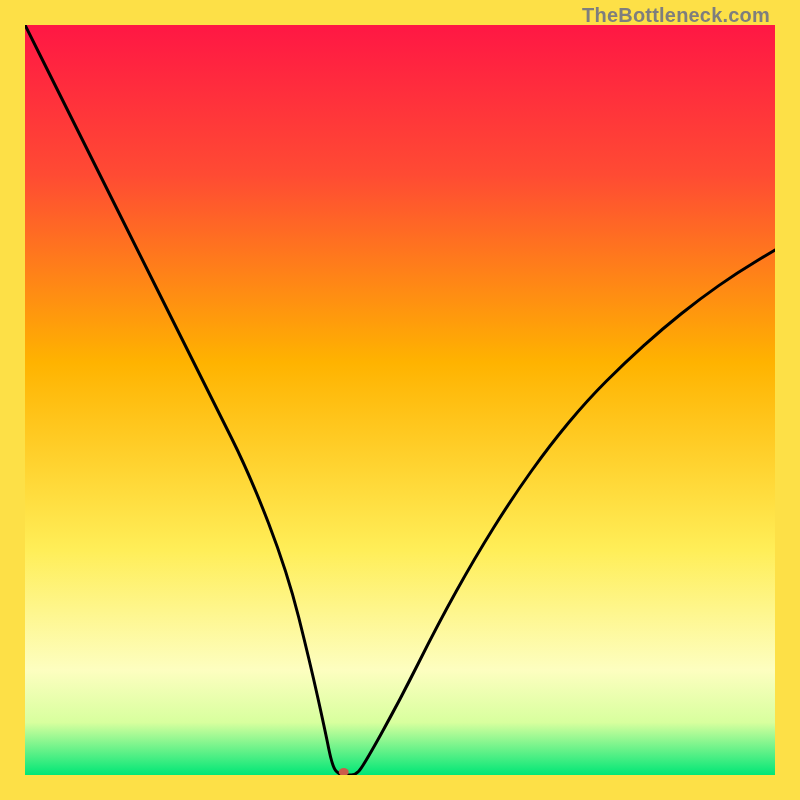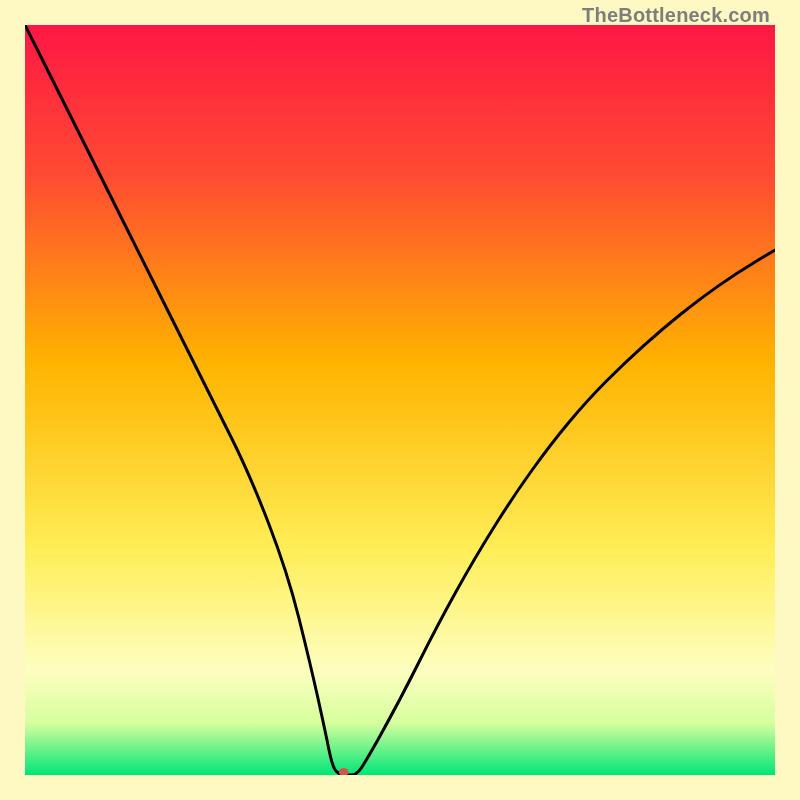--- a/index.html
+++ b/index.html
@@ -7,21 +7,21 @@
     padding: 0;
     width: 800px;
     height: 800px;
     background: #000;
     font-family: Arial, Helvetica, sans-serif;
   }
   .frame {
     position: relative;
     width: 800px;
     height: 800px;
-    background: #fef9c3;
+    background: #fde047;
     text-align: right;
   }
   .plot-area {
     position: absolute;
     left: 25px;
     top: 25px;
     width: 750px;
     height: 750px;
     overflow: hidden;
   }

